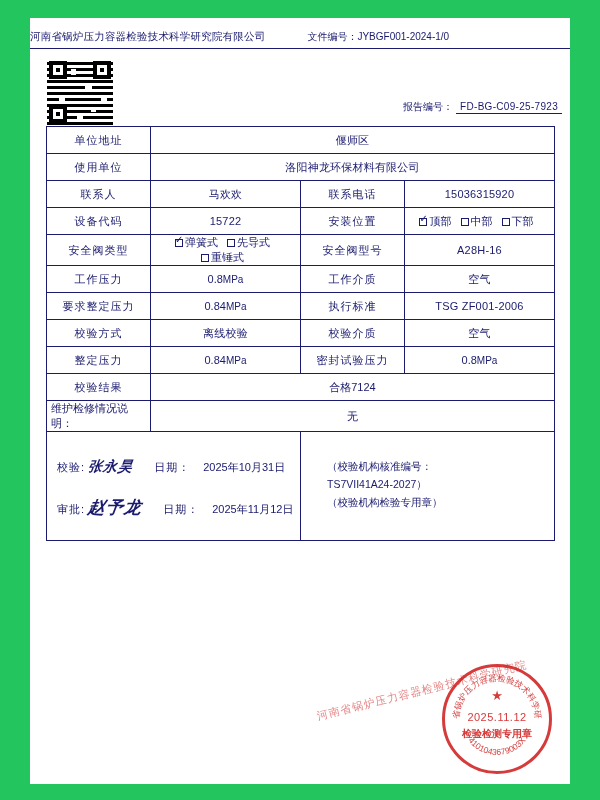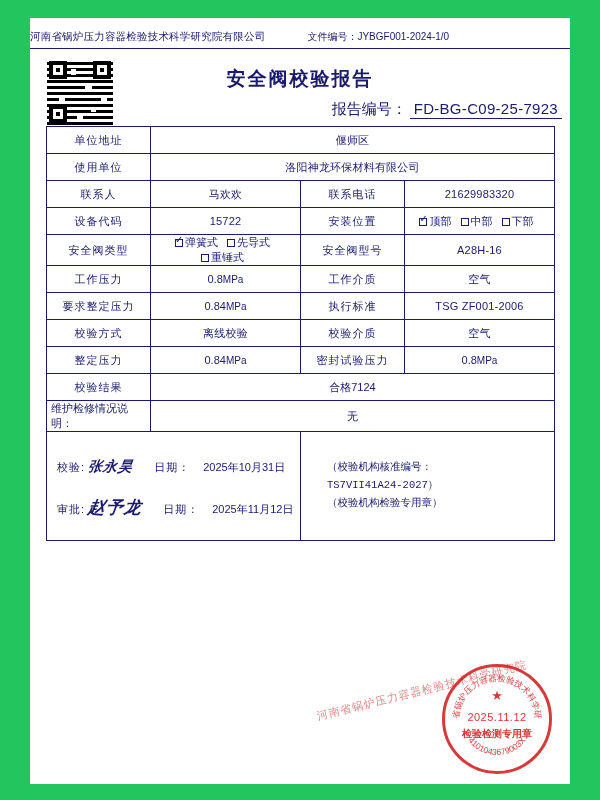--- a/index.html
+++ b/index.html
@@ -100,21 +100,21 @@
     text-align: center;
     font-size: 19px;
     font-weight: bold;
     color: #1a1a6e;
     letter-spacing: 2px;
   }
   .reportno {
     position: absolute;
     right: 8px;
     top: 82px;
-    font-size: 15px;
+    font-size: 10px;
     color: #1a1a6e;
     white-space: nowrap;
   }
   .reportno .val {
     border-bottom: 1px solid #1a1a6e;
     padding: 0 4px 1px 4px;
     margin-left: 3px;
     letter-spacing: 0.3px;
   }
 
@@ -307,21 +307,20 @@
           <i></i>
         </span>
       <span class="wht" style="left:24px;top:10px;width:5px;height:6px;"></span>
       <span class="wht" style="left:38px;top:26px;width:7px;height:5px;"></span>
       <span class="wht" style="left:12px;top:38px;width:6px;height:7px;"></span>
       <span class="wht" style="left:44px;top:48px;width:5px;height:5px;"></span>
       <span class="wht" style="left:30px;top:54px;width:6px;height:6px;"></span>
       <span class="wht" style="left:54px;top:36px;width:6px;height:8px;"></span>
     </div>
 
-    <div class="title">安全阀校验报告</div>
     <div class="reportno"><span>报告编号：</span><span class="val">FD-BG-C09-25-7923</span></div>
 
     <table class="main">
       <colgroup>
         <col style="width:104px">
         <col style="width:150px">
         <col style="width:104px">
         <col style="width:150px">
       </colgroup>
       <tbody>
@@ -330,21 +329,21 @@
           <td class="vl" colspan="3">偃师区</td>
         </tr>
         <tr>
           <td class="lbl">使用单位</td>
           <td class="vl" colspan="3">洛阳神龙环保材料有限公司</td>
         </tr>
         <tr>
           <td class="lbl">联系人</td>
           <td class="vl">马欢欢</td>
           <td class="lbl">联系电话</td>
-          <td class="vl">21629983320</td>
+          <td class="vl">15036315920</td>
         </tr>
         <tr>
           <td class="lbl">设备代码</td>
           <td class="vl">15722</td>
           <td class="lbl">安装位置</td>
           <td>
             <span class="opt"><span class="cbx on"></span><span>顶部</span></span>
             <span class="opt"><span class="cbx"></span><span>中部</span></span>
             <span class="opt"><span class="cbx"></span><span>下部</span></span>
           </td>
@@ -401,21 +400,21 @@
                 <span class="datev">2025年10月31日</span>
               </div>
               <div class="signrow" style="top:52px;">
                 <span class="k">审批:</span>
                 <span class="sig s2">赵予龙</span>
                 <span class="datek">日期：</span>
                 <span class="datev">2025年11月12日</span>
               </div>
             </div>
           </td>
-          <td colspan="2" style="padding:12px;position:relative;font-family:Liberation Mono, monospace;">
+          <td colspan="2" style="padding:12px;position:relative;">
             <div class="certblk">
               <div class="certline" style="top:16px;">（校验机构核准编号：</div>
               <div class="certline" style="top:34px;">TS7VII41A24-2027）</div>
               <div class="certline" style="top:52px;">（校验机构检验专用章）</div>
             </div>
           </td>
         </tr>
       </tbody>
     </table>
 

